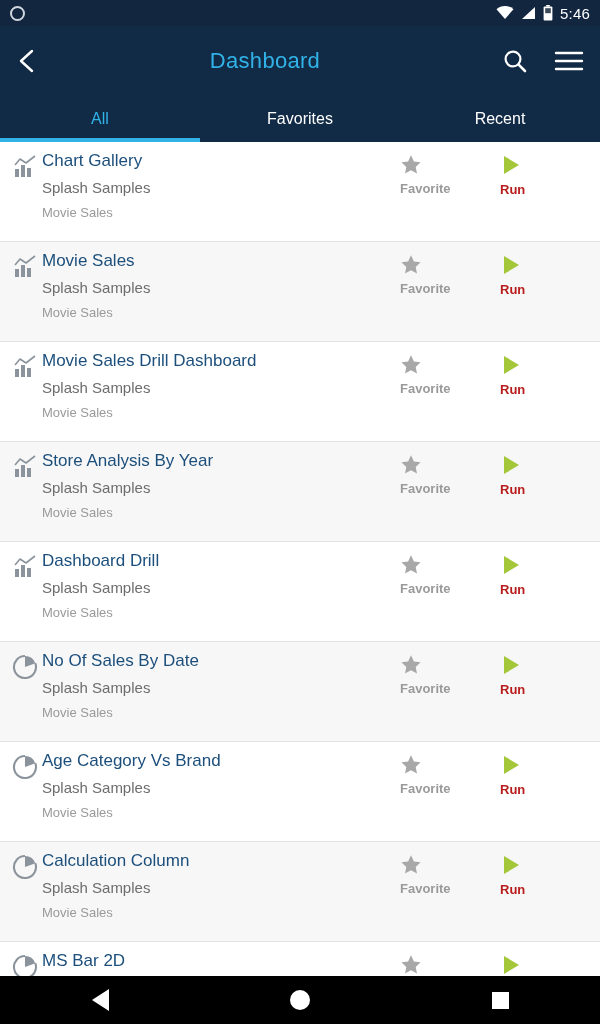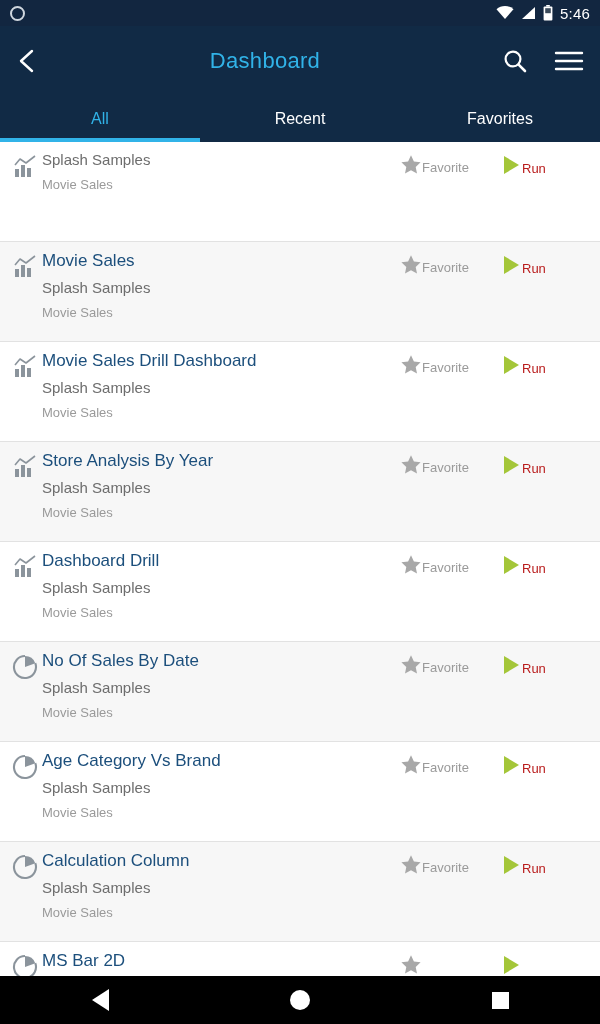--- a/index.html
+++ b/index.html
@@ -120,23 +120,23 @@
   }
   .row-meta {
     color: #9a9a9a;
     font-size: 13px;
     line-height: 18px;
   }
   .row-action {
     width: 100px;
     padding-top: 12px;
     display: flex;
-    flex-direction: row;
-    align-items: center;
+    flex-direction: column;
     cursor: pointer;
+    font-weight: bold;
   }
   .row-action .label {
     font-size: 13px;
     margin-top: 6px;
   }
   .fav .label { color: #9a9a9a; }
   .run .label { color: #b91c1c; }
 
   
   .navbar {
@@ -207,38 +207,39 @@
         </svg>
       </span>
     </div>
   </div>
 
   <div class="tabs">
     <div class="tab active">
       <span>All</span>
     </div>
     <div class="tab">
+      <span>Favorites</span>
+    </div>
+    <div class="tab">
       <span>Recent</span>
-    </div>
-    <div class="tab">
-      <span>Favorites</span>
     </div>
   </div>
 
   <div class="list" id="list">
       <div class="row">
         <div class="row-icon">
           <svg width="26" height="26" viewBox="0 0 26 26">
             <rect x="3" y="15" width="4" height="8" fill="#8b949c"></rect>
             <rect x="9" y="11" width="4" height="12" fill="#8b949c"></rect>
             <rect x="15" y="14" width="4" height="9" fill="#8b949c"></rect>
             <polyline points="3,11 8,5 14,9 23,2" fill="none" stroke="#8b949c" stroke-width="1.6" stroke-linejoin="round"></polyline>
           </svg>
         </div>
         <div class="row-text">
+          <div class="row-title">Chart Gallery</div>
           <div class="row-sub">Splash Samples</div>
           <div class="row-meta">Movie Sales</div>
         </div>
         <div class="row-action fav">
           <span>
             <svg width="22" height="21" viewBox="0 0 22 21">
               <path d="M11 1.2 L13.9 7.4 L20.6 8.2 L15.7 12.9 L17 19.6 L11 16.3 L5 19.6 L6.3 12.9 L1.4 8.2 L8.1 7.4 Z" fill="#a8a8a8"></path>
             </svg>
           </span>
           <span class="label">Favorite</span>

